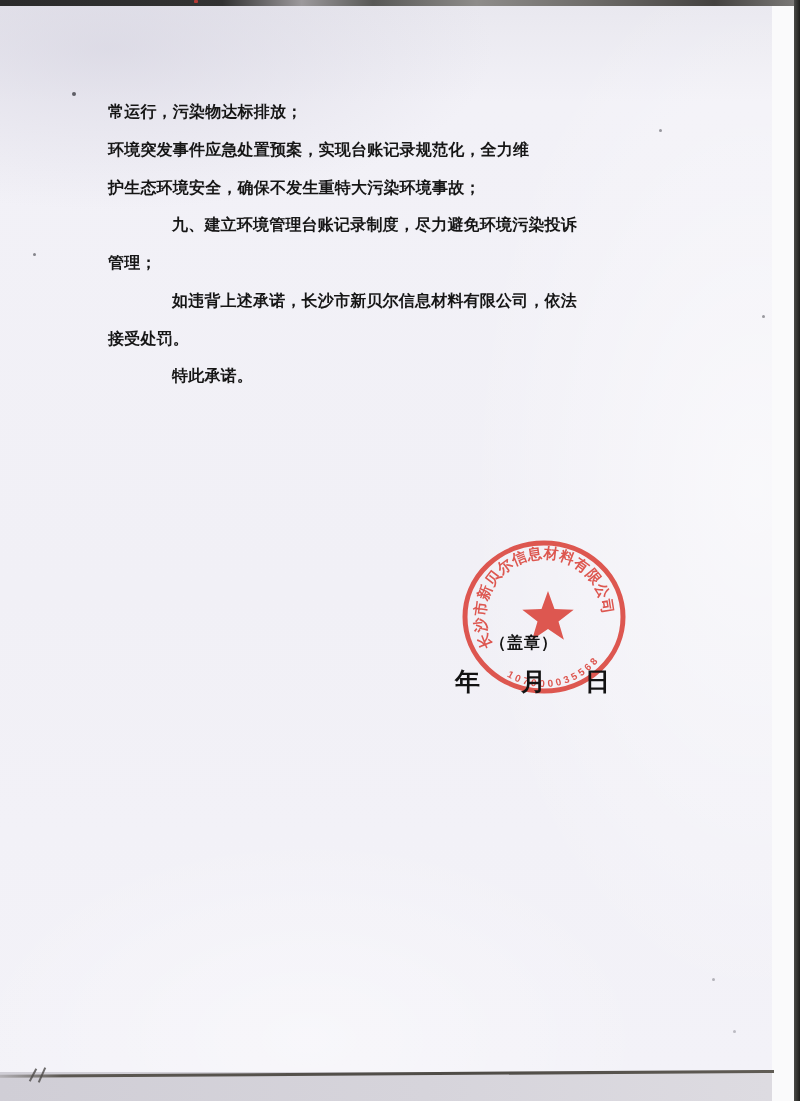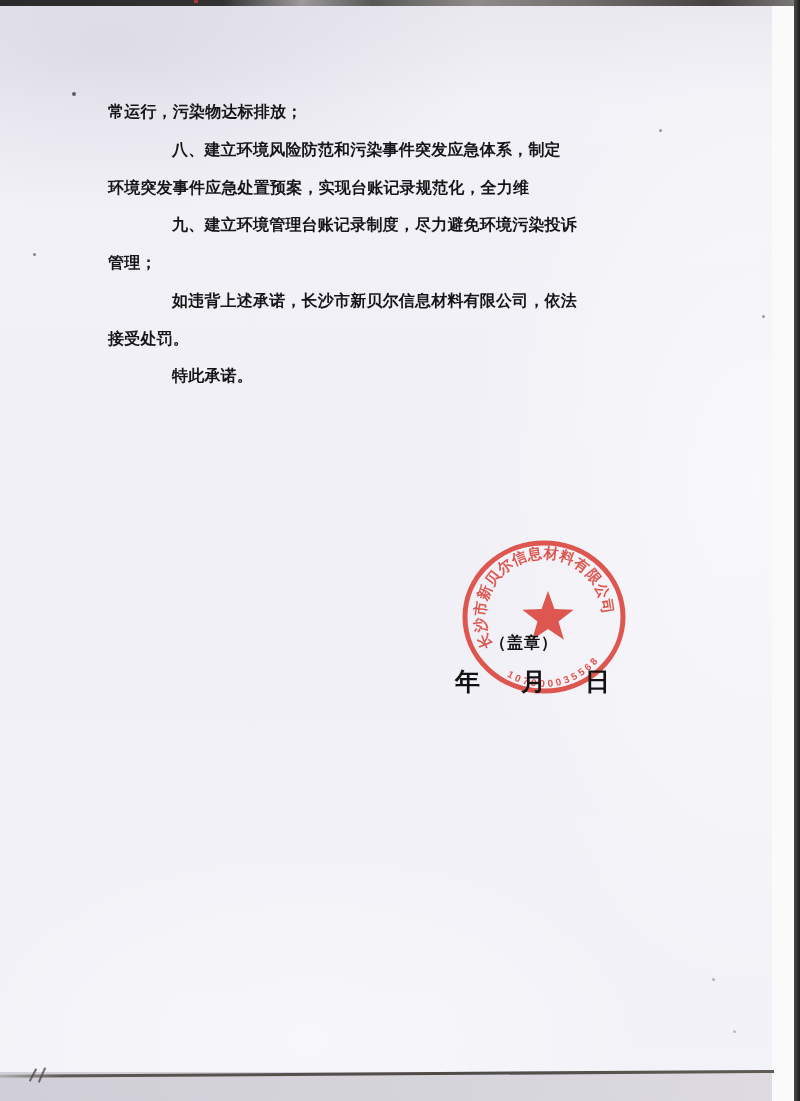--- a/index.html
+++ b/index.html
@@ -77,22 +77,22 @@
   <div class="right-white-strip"></div>
   <div class="paper"></div>
   <div class="bottom-strip"></div>
   <div class="bottom-edge-line"></div>
   <div class="top-scan-bar"></div>
   <div class="right-dark-band"></div>
 
   <div class="doc-text">
 
   <div class="line">常运行，污染物达标排放；</div>
-      <div class="line indent">八、建立环境风险防范和污染事件突发应急体系，制定</div>
       <div class="line">环境突发事件应急处置预案，实现台账记录规范化，全力维</div>
+      <div class="line">护生态环境安全，确保不发生重特大污染环境事故；</div>
       <div class="line indent">九、建立环境管理台账记录制度，尽力避免环境污染投诉</div>
       <div class="line">管理；</div>
       <div class="line indent">如违背上述承诺，长沙市新贝尔信息材料有限公司，依法</div>
       <div class="line">接受处罚。</div>
       <div class="line indent">特此承诺。</div>
     </div>
 
   <svg class="seal-svg" width="260" height="260" viewBox="0 0 260 260">
     <defs>
       <path id="nameArc" d="M 78.9 159.5 A 59 59 0 1 1 188.9 126.9" fill="none"></path>

